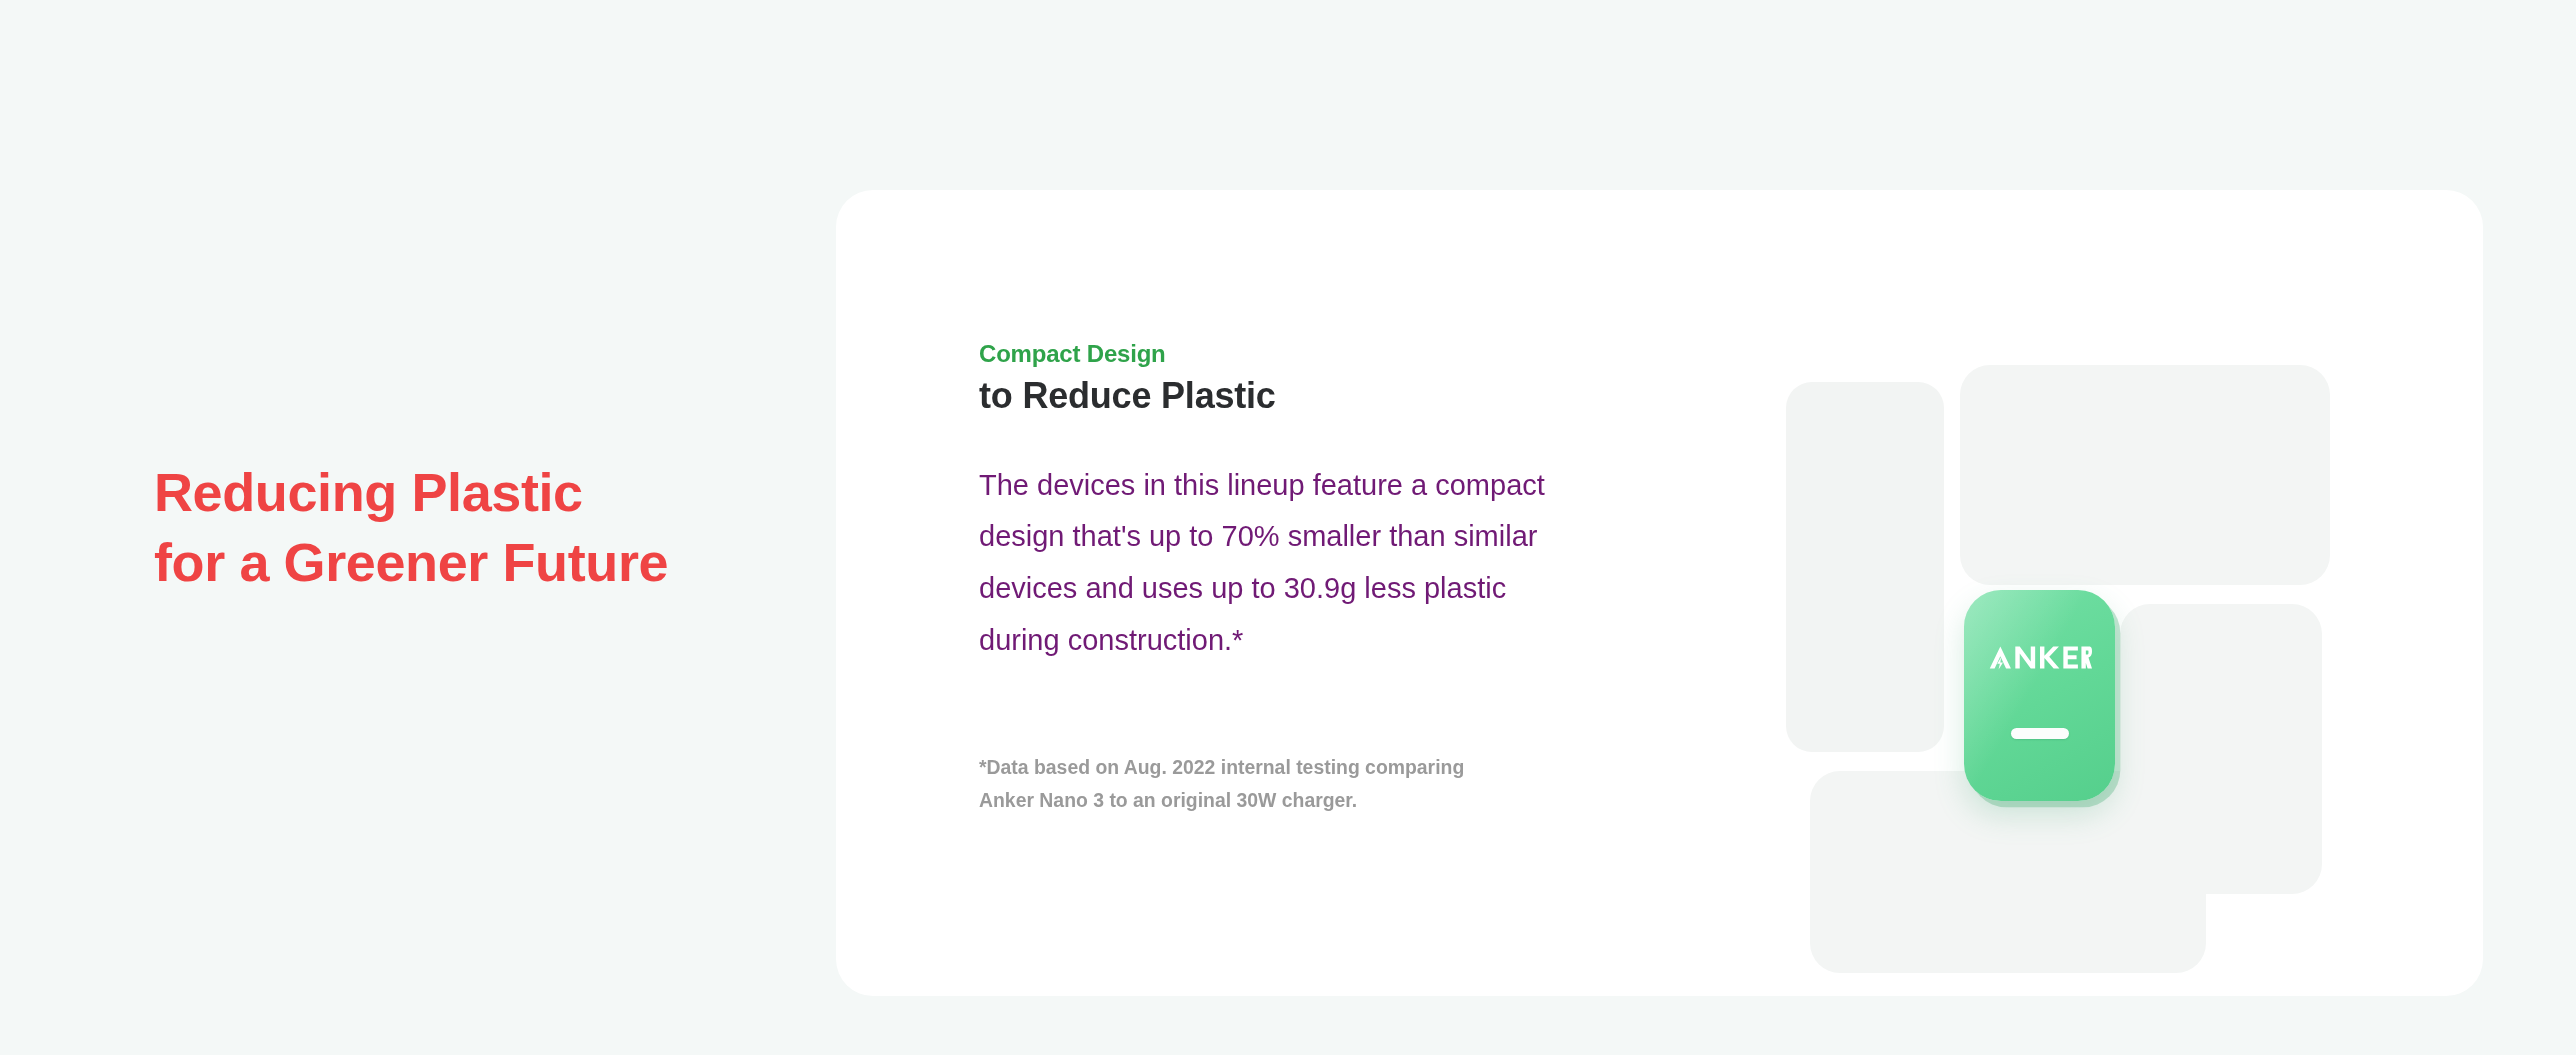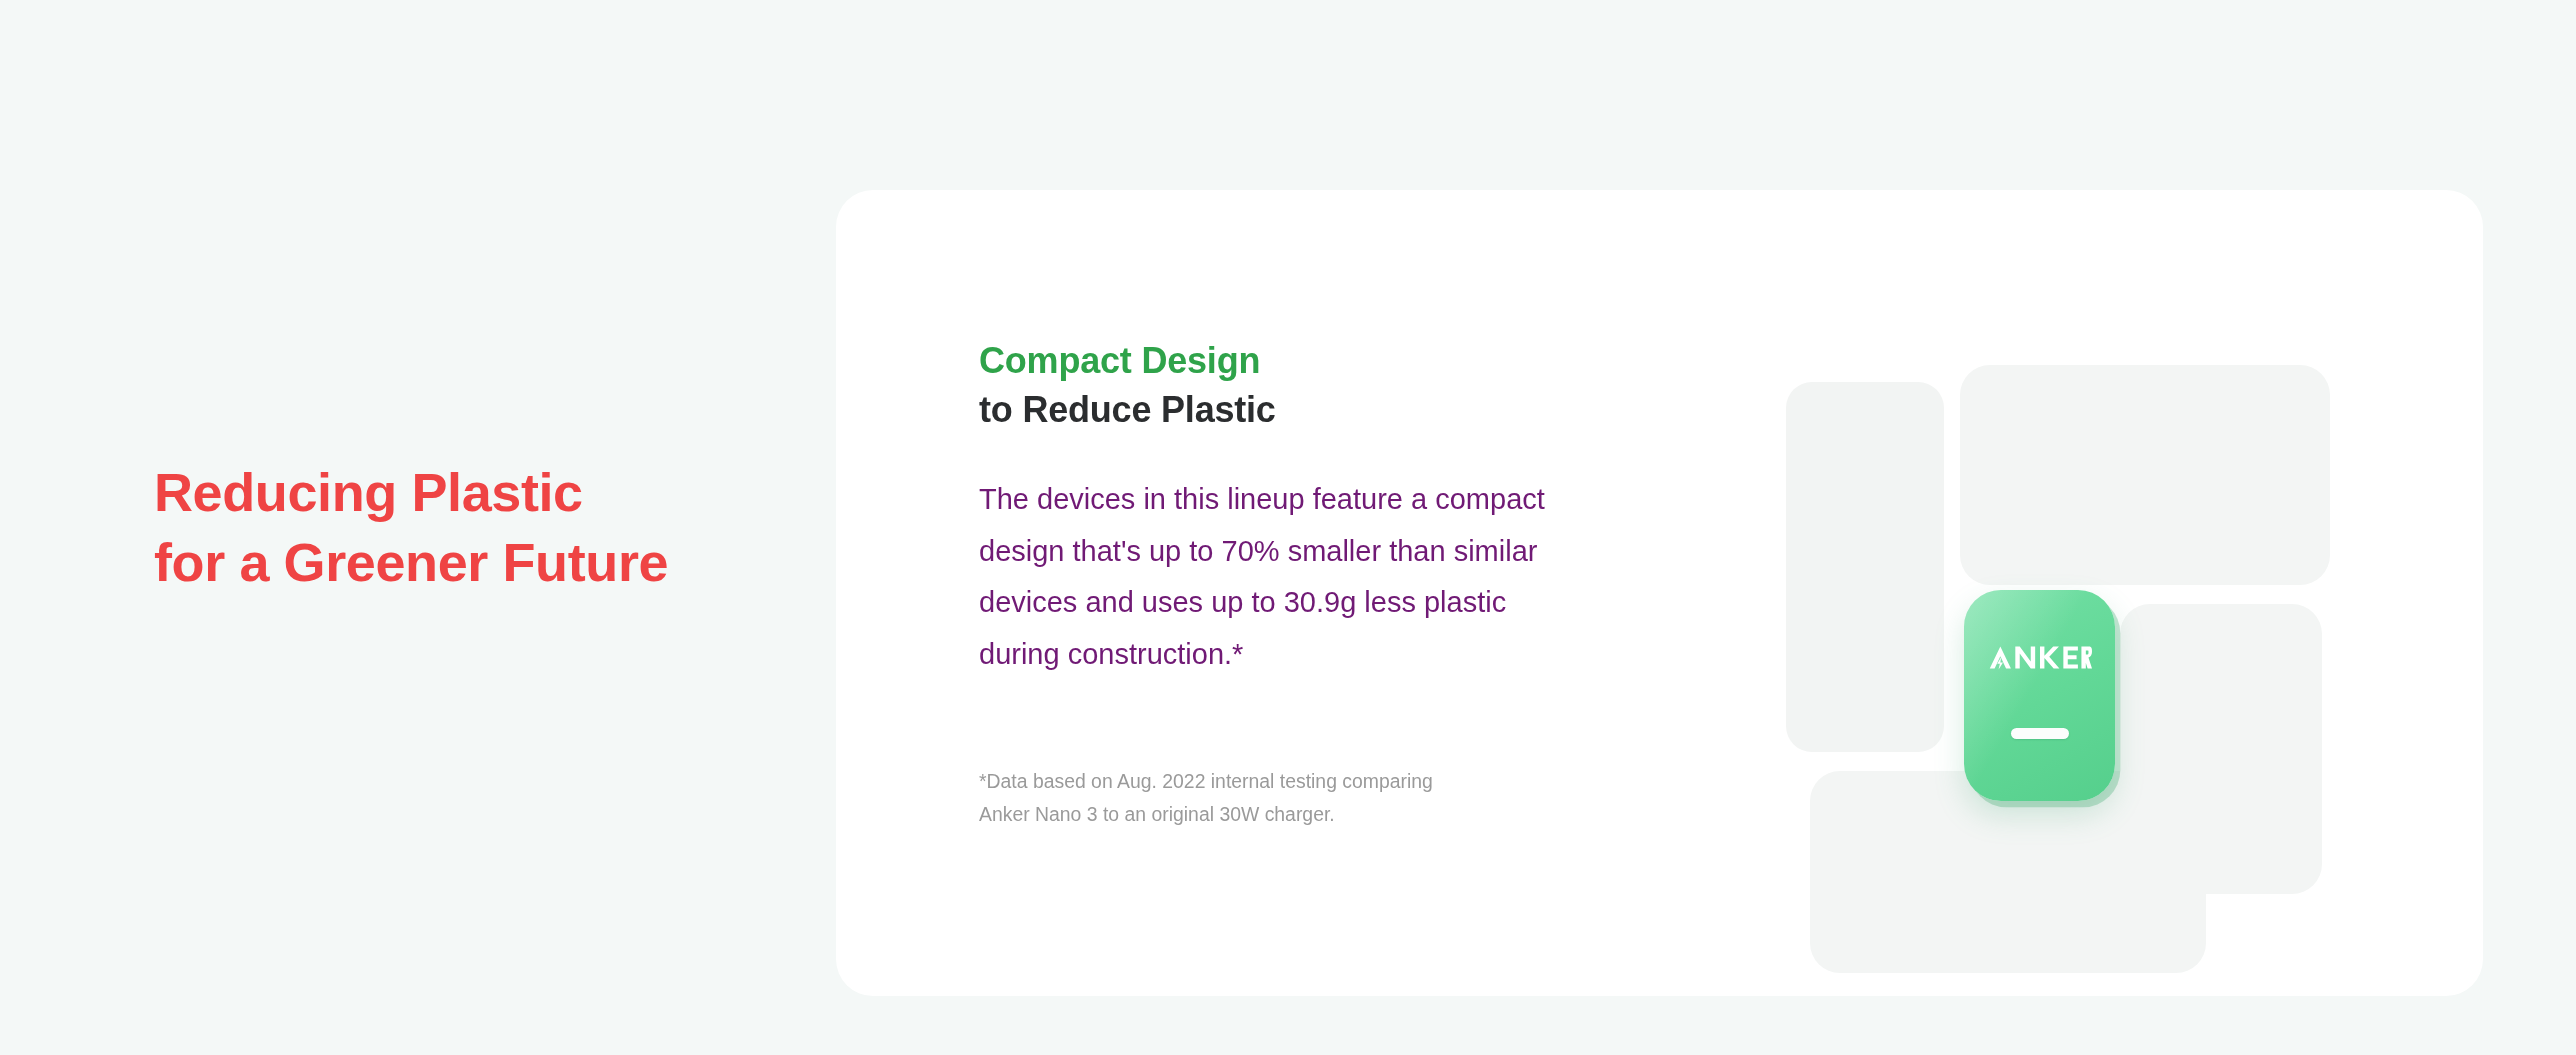--- a/index.html
+++ b/index.html
@@ -41,21 +41,21 @@
   }
 
   
   .text-col {
     position:absolute;
     left:143px;
     top:150px;
     width:669px;
   }
   .eyebrow {
-    font-size:36px;
+    font-size:24px;
     font-weight:700;
     line-height:1.18;
     letter-spacing:-0.2px;
     color:#2fa34a;
   }
   .subhead {
     font-size:36px;
     font-weight:700;
     line-height:1.18;
     letter-spacing:-0.2px;
@@ -67,21 +67,21 @@
     font-size:29px;
     font-weight:400;
     line-height:1.78;
     color:#701a75;
     width:655px;
     white-space:pre-line;
   }
   .footnote {
     margin-top:85px;
     font-size:19.4px;
-    font-weight:400;
+    font-weight:700;
     line-height:1.70;
     color:#9a9a9a;
     width:633px;
     white-space:pre-line;
   }
 
   
   .product {
     position:absolute;
     left:897px;

